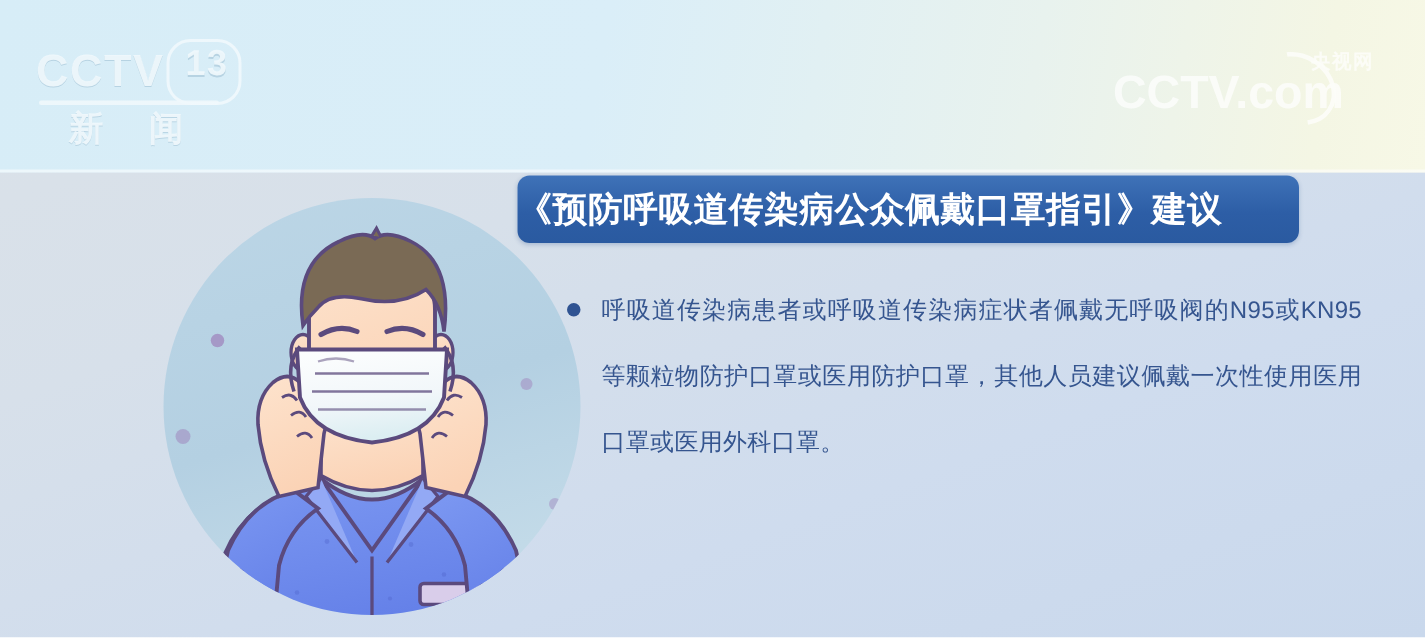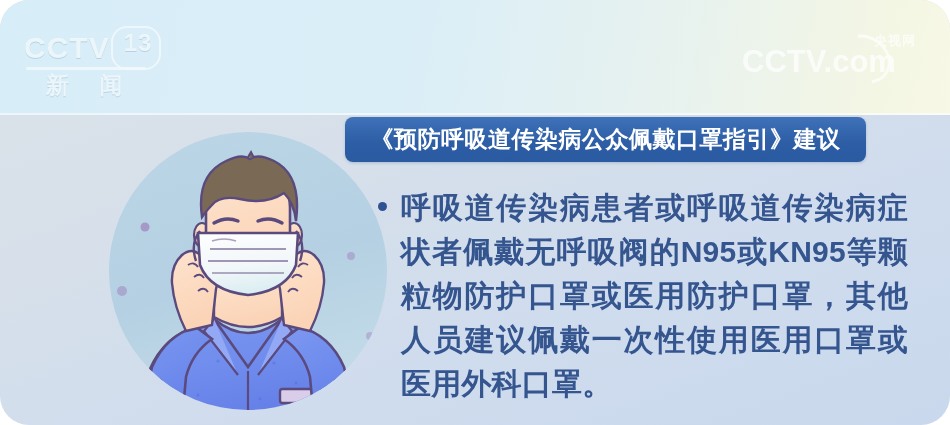--- a/index.html
+++ b/index.html
@@ -7,21 +7,20 @@
     padding: 0;
     background: #ffffff;
   }
   #screen {
     position: relative;
     width: 950px;
     height: 425px;
     overflow: hidden;
     font-family: "Liberation Sans", "DejaVu Sans", sans-serif;
     background: linear-gradient(160deg, #dbe2e8 0%, #d7e0ea 35%, #cfdcee 70%, #c9d8ec 100%);
-    border-radius: 29px;
   }
 
   
   .top-band {
     position: absolute;
     left: 0; top: 0;
     width: 950px;
     height: 115px;
     background: linear-gradient(100deg, #d7edf7 0%, #daeef8 42%, #e8f2ee 72%, #f4f6e4 92%, #f7f8e6 100%);
   }
@@ -126,21 +125,20 @@
   
   .title-banner {
     position: absolute;
     left: 345px; top: 117px;
     width: 521px; height: 45px;
     background: linear-gradient(180deg, #3f72b8 0%, #2d5ea6 55%, #2a5aa0 100%);
     border-radius: 8px;
     box-shadow: 0 1px 3px rgba(40,80,140,0.25);
     display: flex;
     align-items: center;
-    justify-content: center;
   }
   .title-banner .t {
     color: #ffffff;
     font-size: 23px;
     font-weight: 700;
     letter-spacing: 0.5px;
     white-space: nowrap;
   }
 
   
@@ -157,22 +155,22 @@
     flex: 0 0 auto;
     width: 9px; height: 9px;
     border-radius: 50%;
     background: #2f5392;
     margin-top: 16px;
     margin-right: 14px;
   }
   .bullet-text {
     flex: 1 1 auto;
     color: #35558f;
-    font-size: 30px;
-    font-weight: 700;
+    font-size: 16px;
+    font-weight: 400;
     line-height: 44px;
     letter-spacing: 0.2px;
     text-align: justify;
   }
 </style>
 </head>
 <body>
 
 <div id="screen">
 

